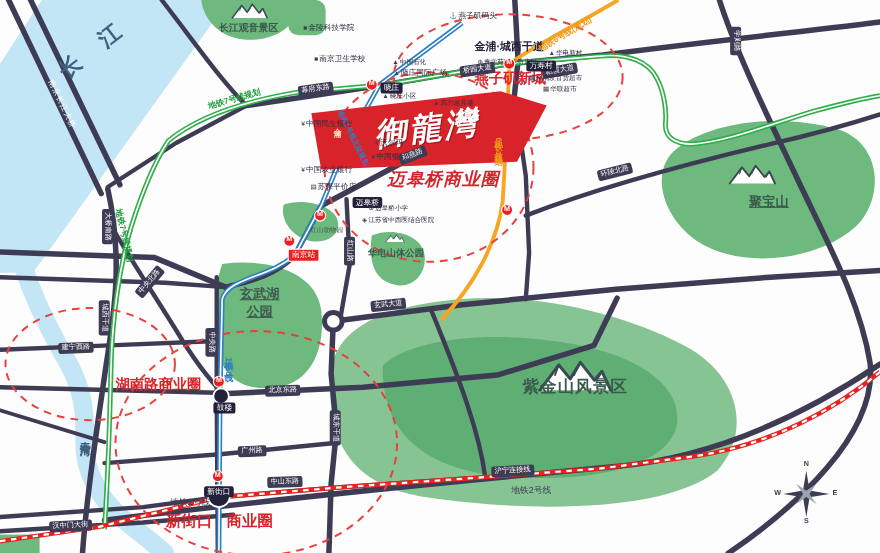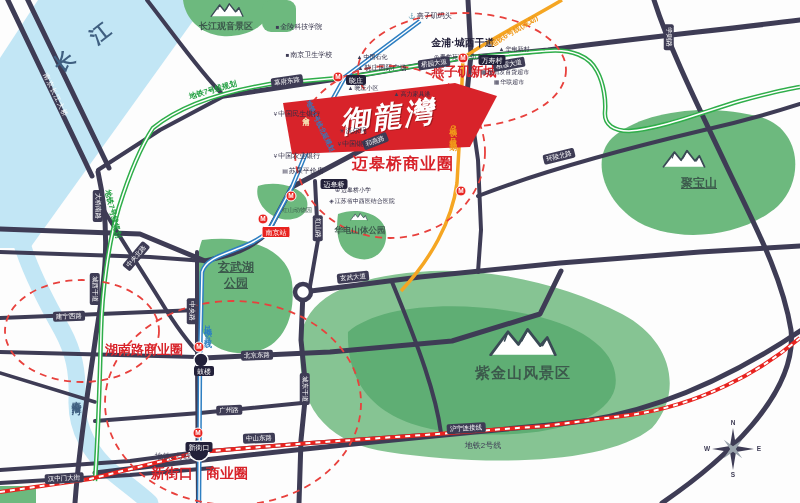--- a/index.html
+++ b/index.html
@@ -136,25 +136,25 @@
 
   <div id="labels">
       <div class="lbl river-lg" style="left: 86px; top: 44px; transform: translate(-50%, -50%) rotate(-38deg);">长 江</div>
       <div class="lbl river-sm vtext" style="left: 76px; top: 396px;">秦淮河</div>
       <div class="lbl bridge-text" style="left: 56px; top: 95px; transform: translate(-50%, -50%) rotate(64deg);">南京长江大桥</div>
       <div class="lbl area area-sm" style="left: 226px; top: 26px;">长江观音景区</div>
       <div class="lbl area area-md" style="left: 699px; top: 183px;">聚宝山</div>
       <div class="lbl area area-md" style="left: 236px; top: 267px;">玄武湖</div>
       <div class="lbl area area-md" style="left: 236px; top: 283px;">公园</div>
       <div class="lbl area area-xs" style="left: 360px; top: 230px;">华电山体公园</div>
-      <div class="lbl area area-lg" style="left: 523px; top: 372px;">紫金山风景区</div>
+      <div class="lbl area area-lg" style="left: 523px; top: 352px;">紫金山风景区</div>
       <div class="lbl area area-tiny" style="left: 297px; top: 210px;">红山动物园</div>
       <div class="lbl biz biz-sm" style="left: 464px; top: 28px; margin-top: 43px;">燕子矶新城</div>
       <div class="lbl proj" style="left: 463px; top: 43px;">金浦·城西干道</div>
-      <div class="lbl biz biz-lg" style="left: 403px; top: 164px;">迈皋桥商业圈</div>
+      <div class="lbl biz biz-lg" style="left: 403px; top: 164px; font-style: italic;">迈皋桥商业圈</div>
       <div class="lbl biz biz-sm" style="left: 144px; top: 349px;">湖南路商业圈</div>
       <div class="lbl biz biz-md" style="left: 172px; top: 473px;">新街口</div>
       <div class="lbl biz biz-md" style="left: 227px; top: 473px;">商业圈</div>
       <div class="lbl flag-small vtext" style="left: 306px; top: 113px;">金浦</div>
       <div class="lbl flag-brand" style="left: 388px; top: 117px; transform: translate(-50%, -50%) rotate(-7deg);">御龍灣</div>
       <div class="lbl tag" style="left: 98px; top: 206px; transform: translate(-50%, -50%) rotate(90deg);">大桥南路</div>
       <div class="lbl tag" style="left: 95px; top: 289px; transform: translate(-50%, -50%) rotate(90deg);">城西干道</div>
       <div class="lbl tag" style="left: 287px; top: 81px; transform: translate(-50%, -50%) rotate(-8deg);">幕府东路</div>
       <div class="lbl tag" style="left: 434px; top: 63px; transform: translate(-50%, -50%) rotate(-8deg);">桥园大道</div>
       <div class="lbl tag" style="left: 509px; top: 64px; transform: translate(-50%, -50%) rotate(-10deg);">栖霞大道</div>

